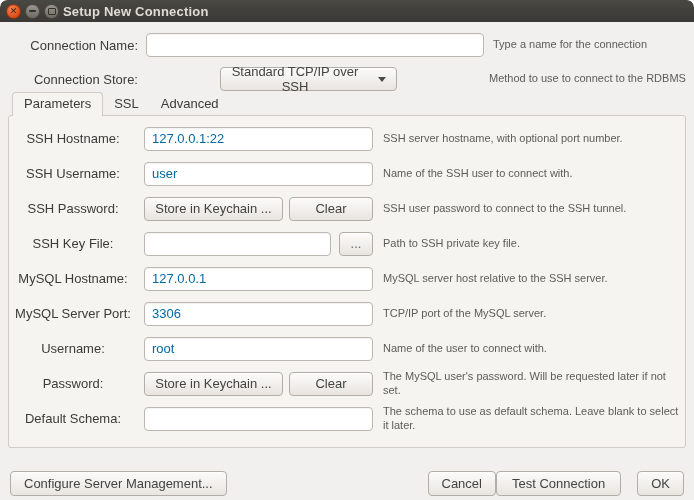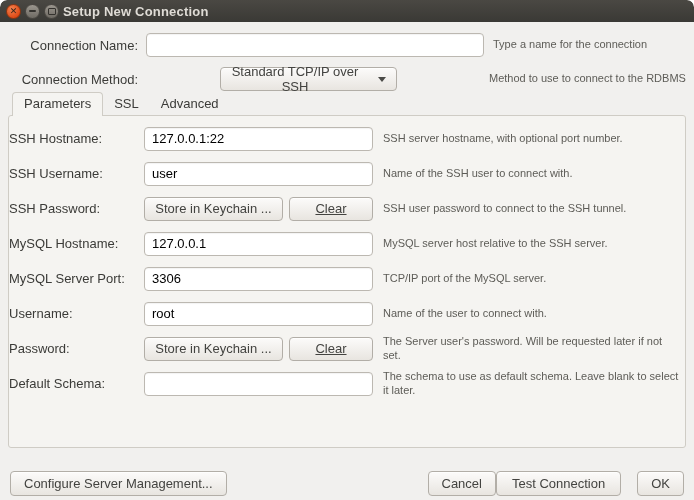--- a/index.html
+++ b/index.html
@@ -52,21 +52,21 @@
   .content { padding:0 8px; }
   .hrow { display:flex; align-items:center; height:24px; }
   .hrow-1 { margin-top:11px; }
   .hrow-2 { margin-top:10px; }
   .hlabel { width:130px; text-align:right; font-size:13px; color:#3b3b38; flex:none; }
   .hint { font-size:11px; color:#5d5c57; line-height:1.25; }
   .tinput {
     height:24px; box-sizing:border-box;
     border:1px solid #bcb8b1; border-radius:4px;
     background:#ffffff;
-    font-family:inherit; font-size:13px; color:#000000;
+    font-family:inherit; font-size:13px; color:#0369a1;
     padding:0 7px; outline:none;
     box-shadow:inset 0 1px 1px rgba(0,0,0,0.05);
   }
   .name-input { margin-left:8px; width:338px; flex:none; }
   .name-hint { margin-left:9px; }
   .btn {
     height:24px; box-sizing:border-box;
     border:1px solid #b2aea7; border-radius:4px;
     background:linear-gradient(#fcfbfa,#e8e5e0);
     font-family:inherit; font-size:13px; color:#434340;
@@ -98,27 +98,27 @@
     margin-bottom:-1px; padding-bottom:5px;
   }
   .panel {
     position:relative; z-index:1;
     border:1px solid #cfccc5; border-radius:3px;
     background:#f5f4f1;
     height:326px; box-sizing:content-box;
     padding-top:5px;
   }
   .prow { display:flex; align-items:center; height:35px; }
-  .plabel { width:128px; text-align:left; font-size:13px; color:#3b3b38; flex:none; }
+  .plabel { width:128px; text-align:center; font-size:13px; color:#3b3b38; flex:none; }
   .pfield { margin-left:7px; width:229px; flex:none; display:flex; align-items:center; }
   .pfield .tinput { width:229px; }
   .pfield .tinput.short { width:187px; }
   .browse-btn { margin-left:8px; width:34px; padding:0; color:#6a6a66; }
   .store-btn { width:139px; padding:0; }
-  .clear-btn { width:84px; margin-left:6px; padding:0;text-decoration:underline; }
+  .clear-btn { width:84px; margin-left:6px; padding:0; }
   .phint { margin-left:10px; margin-right:6px; }
   
   .footer { display:flex; align-items:center; margin-top:23px; padding:0 2px; }
   .footer .btn { height:25px; }
   .footer-spacer { flex:1; }
   .configure-btn { padding:0 13px; }
   .test-btn { padding:0 15px; }
   .cancel-btn { margin-left:13px; padding:0 13px; }
   .ok-btn { margin-left:16px; padding:0 13px; }
 </style>
@@ -142,21 +142,21 @@
 
   <div class="content">
 
     <div class="hrow hrow-1">
       <div class="hlabel">Connection Name:</div>
       <input class="tinput name-input" value="" style="">
       <div class="hint name-hint">Type a name for the connection</div>
     </div>
 
     <div class="hrow hrow-2">
-      <div class="hlabel">Connection Method:</div>
+      <div class="hlabel">Connection Store:</div>
       <button class="btn dropdown">
         <span>Standard TCP/IP over SSH</span>
         <span class="dropdown-arrow"></span>
       </button>
       <div class="hint method-hint">Method to use to connect to the RDBMS</div>
     </div>
 
     <div class="tabs">
       <div class="tab active">Parameters</div>
       <div class="tab">SSL</div>
@@ -183,20 +183,28 @@
 
       <div class="prow">
         <div class="plabel">SSH Password:</div>
         <div class="pfield">
           <button class="btn store-btn">Store in Keychain ...</button>
           <button class="btn clear-btn">Clear</button>
         </div>
         <div class="hint phint">SSH user password to connect to the SSH tunnel.</div>
       </div>
 
+      <div class="prow">
+        <div class="plabel">SSH Key File:</div>
+        <div class="pfield">
+          <input class="tinput short" value="" style="">
+          <button class="btn browse-btn">...</button>
+        </div>
+        <div class="hint phint">Path to SSH private key file.</div>
+      </div>
 
       <div class="prow">
         <div class="plabel">MySQL Hostname:</div>
         <div class="pfield">
           <input class="tinput" value="127.0.0.1" style="">
         </div>
         <div class="hint phint">MySQL server host relative to the SSH server.</div>
       </div>
 
       <div class="prow">
@@ -214,21 +222,21 @@
         </div>
         <div class="hint phint">Name of the user to connect with.</div>
       </div>
 
       <div class="prow">
         <div class="plabel">Password:</div>
         <div class="pfield">
           <button class="btn store-btn">Store in Keychain ...</button>
           <button class="btn clear-btn">Clear</button>
         </div>
-        <div class="hint phint">The Server user's password. Will be requested later if not set.</div>
+        <div class="hint phint">The MySQL user's password. Will be requested later if not set.</div>
       </div>
 
       <div class="prow">
         <div class="plabel">Default Schema:</div>
         <div class="pfield">
           <input class="tinput" value="" style="">
         </div>
         <div class="hint phint">The schema to use as default schema. Leave blank to select it later.</div>
       </div>
 

